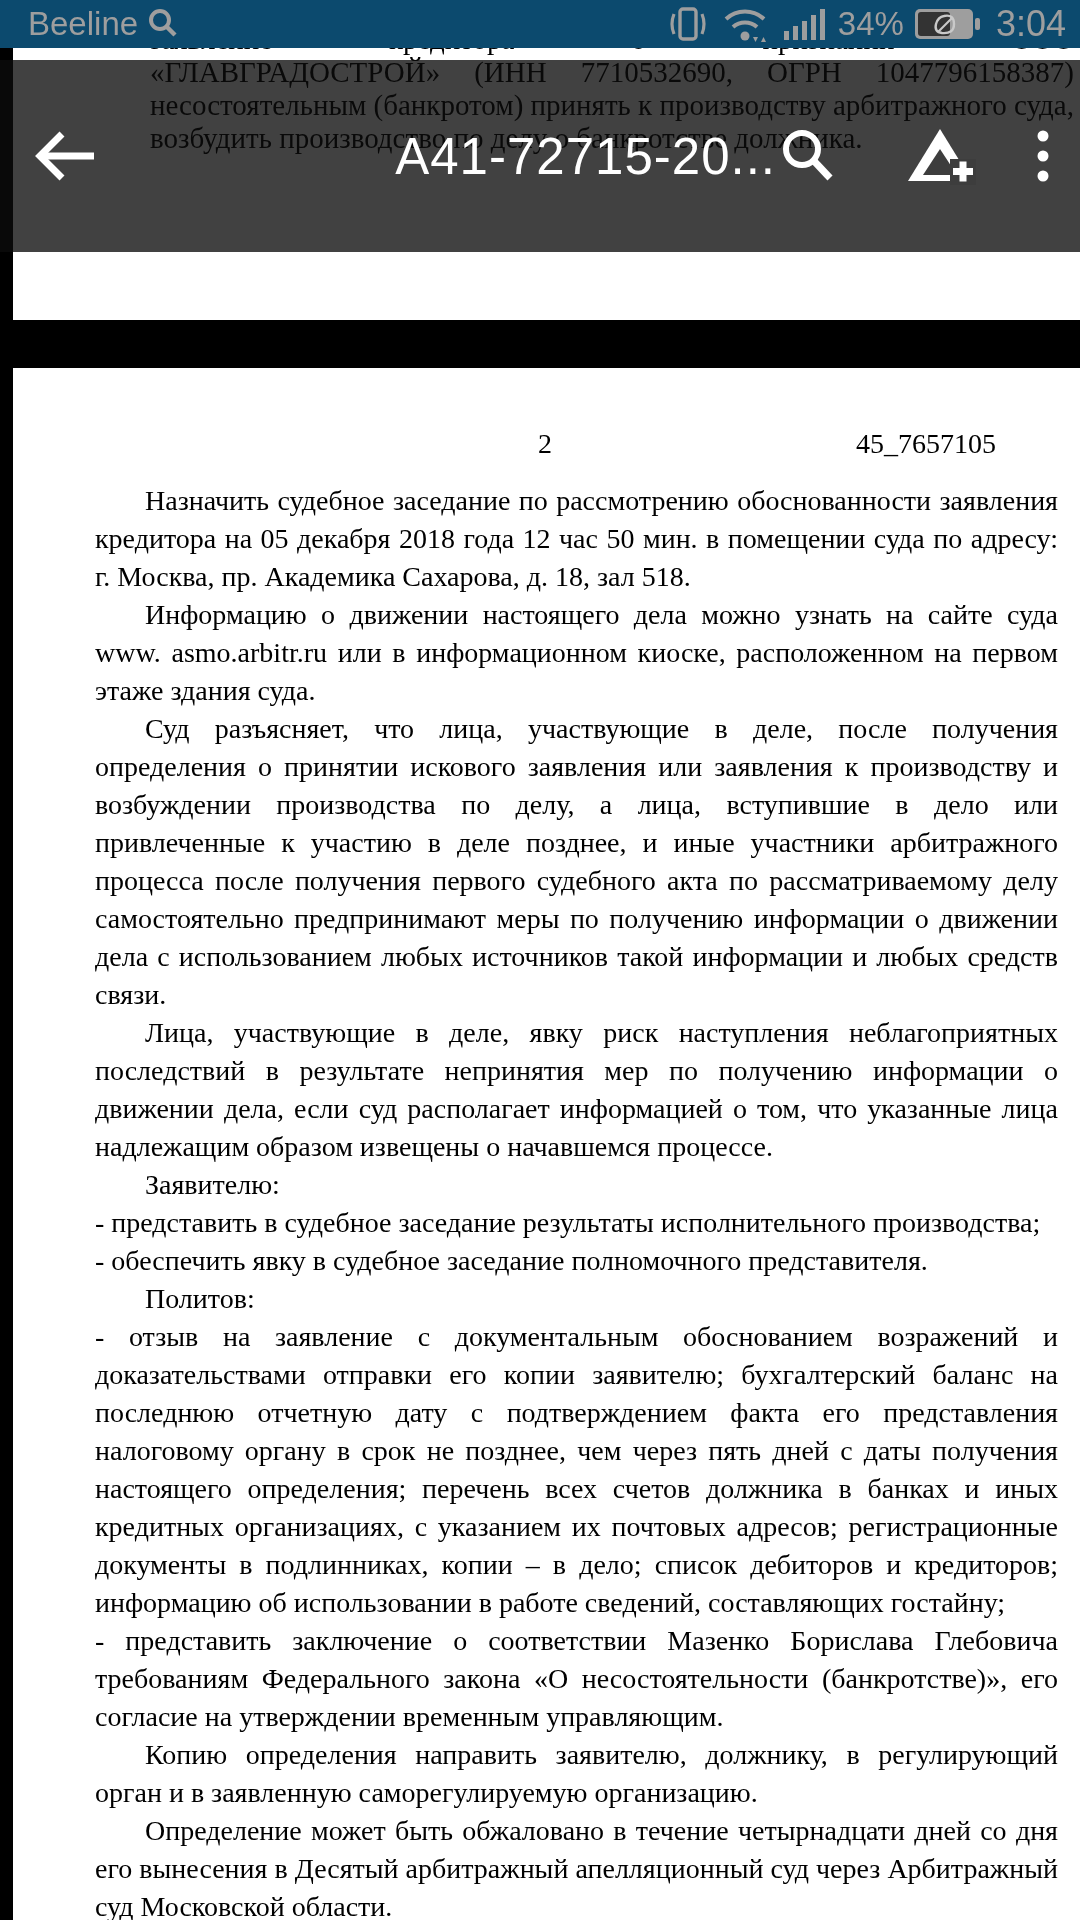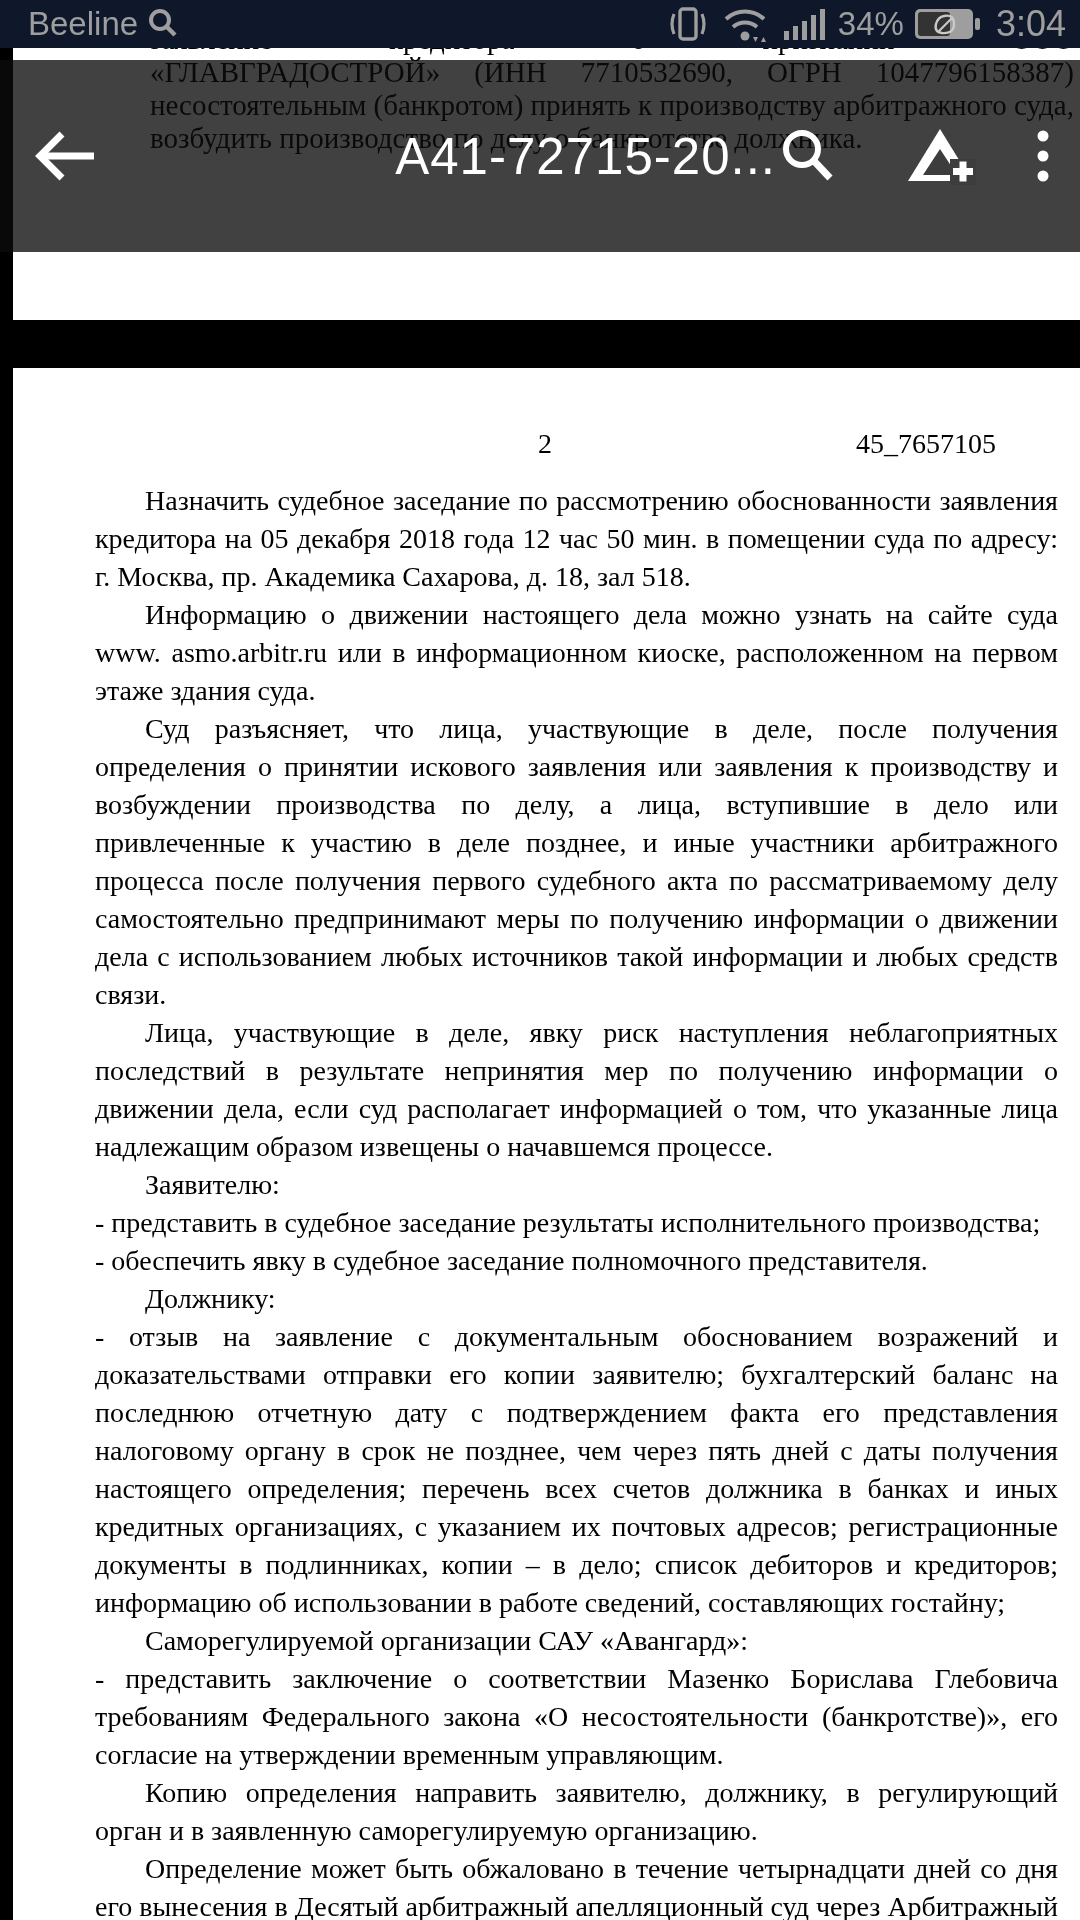--- a/index.html
+++ b/index.html
@@ -1,20 +1,20 @@
 <!DOCTYPE html>
 <html><head>
 <meta charset="utf-8">
 <style>
   html,body{margin:0;padding:0;background:#000;}
   #screen{position:relative;width:1080px;height:1920px;background:#000;overflow:hidden;
           font-family:"Liberation Sans",sans-serif;}
 
   
-  #statusbar{position:absolute;left:0;top:0;width:1080px;height:48px;background:#0f172a;
+  #statusbar{position:absolute;left:0;top:0;width:1080px;height:48px;background:#0c4a6e;
              display:flex;align-items:center;color:#9e9e9e;}
   .sb-left{display:flex;align-items:center;margin-left:28px;gap:6px;}
   .sb-carrier{font-size:33px;line-height:48px;}
   .sb-right{display:flex;align-items:center;margin-left:auto;margin-right:8px;gap:10px;justify-content:space-between;}
   .sb-pct{font-size:33px;}
   .sb-time{font-size:36px;margin-left:4px;margin-right:6px;}
   .sb-icon{display:block;}
 
   
   #viewer{position:absolute;left:0;top:48px;width:1080px;height:1872px;background:#000;border-radius:31px;}
@@ -143,23 +143,22 @@
         <span class="dnum">45_7657105</span>
       </div>
       <div id="p2-body">
         <p class="indent">Назначить судебное заседание по рассмотрению обоснованности заявления кредитора на 05 декабря 2018 года 12 час 50 мин. в помещении суда по адресу: г. Москва, пр. Академика Сахарова, д. 18, зал 518.</p>
         <p class="indent">Информацию о движении настоящего дела можно узнать на сайте суда www. asmo.arbitr.ru или в информационном киоске, расположенном на первом этаже здания суда.</p>
         <p class="indent">Суд разъясняет, что лица, участвующие в деле, после получения определения о принятии искового заявления или заявления к производству и возбуждении производства по делу, а лица, вступившие в дело или привлеченные к участию в деле позднее, и иные участники арбитражного процесса после получения первого судебного акта по рассматриваемому делу самостоятельно предпринимают меры по получению информации о движении дела с использованием любых источников такой информации и любых средств связи.</p>
         <p class="indent">Лица, участвующие в деле, явку риск наступления неблагоприятных последствий в результате непринятия мер по получению информации о движении дела, если суд располагает информацией о том, что указанные лица надлежащим образом извещены о начавшемся процессе.</p>
         <p class="indent">Заявителю:</p>
         <p class="dash">- представить в судебное заседание результаты исполнительного производства;</p>
         <p class="dash">- обеспечить явку в судебное заседание полномочного представителя.</p>
-        <p class="indent">Должнику:</p>
+        <p class="indent">Политов:</p>
         <p class="dash">- отзыв на заявление с документальным обоснованием возражений и доказательствами отправки его копии заявителю; бухгалтерский баланс на последнюю отчетную дату с подтверждением факта его представления налоговому органу в срок не позднее, чем через пять дней с даты получения настоящего определения; перечень всех счетов должника в банках и иных кредитных организациях, с указанием их почтовых адресов; регистрационные документы в подлинниках, копии – в дело; список дебиторов и кредиторов; информацию об использовании в работе сведений, составляющих гостайну;</p>
-        <p class="indent">Саморегулируемой организации САУ «Авангард»:</p>
         <p class="dash">- представить заключение о соответствии Мазенко Борислава Глебовича требованиям Федерального закона «О несостоятельности (банкротстве)», его согласие на утверждении временным управляющим.</p>
         <p class="indent">Копию определения направить заявителю, должнику, в регулирующий орган и в заявленную саморегулируемую организацию.</p>
         <p class="indent">Определение может быть обжаловано в течение четырнадцати дней со дня его вынесения в Десятый арбитражный апелляционный суд через Арбитражный суд Московской области.</p>
       </div>
       <div id="signature">
         <span class="sig-label">Судья</span>
         <span class="sig-name">Д.В. Политов</span>
       </div>
     </div>
 

